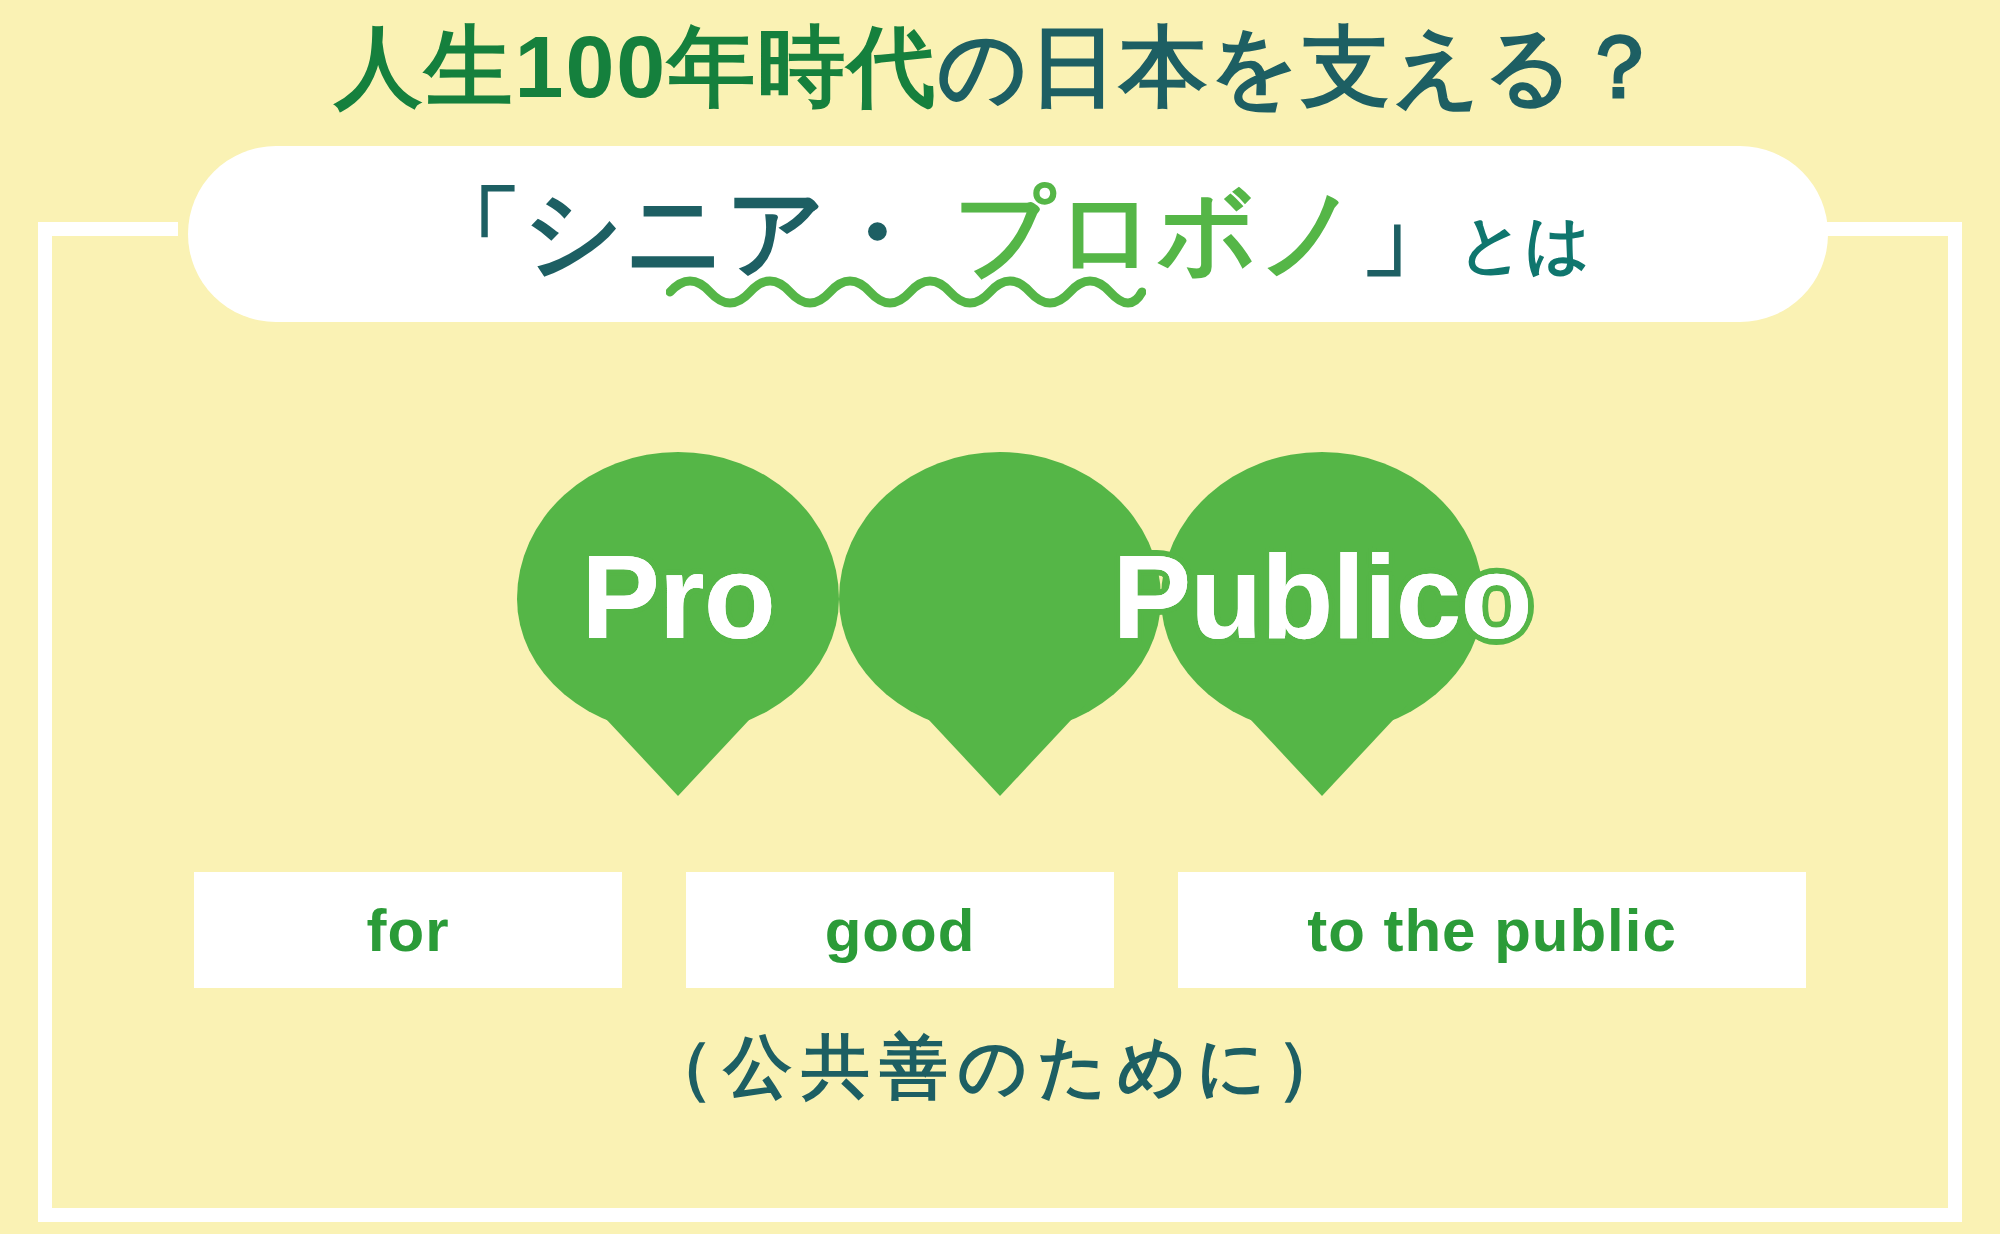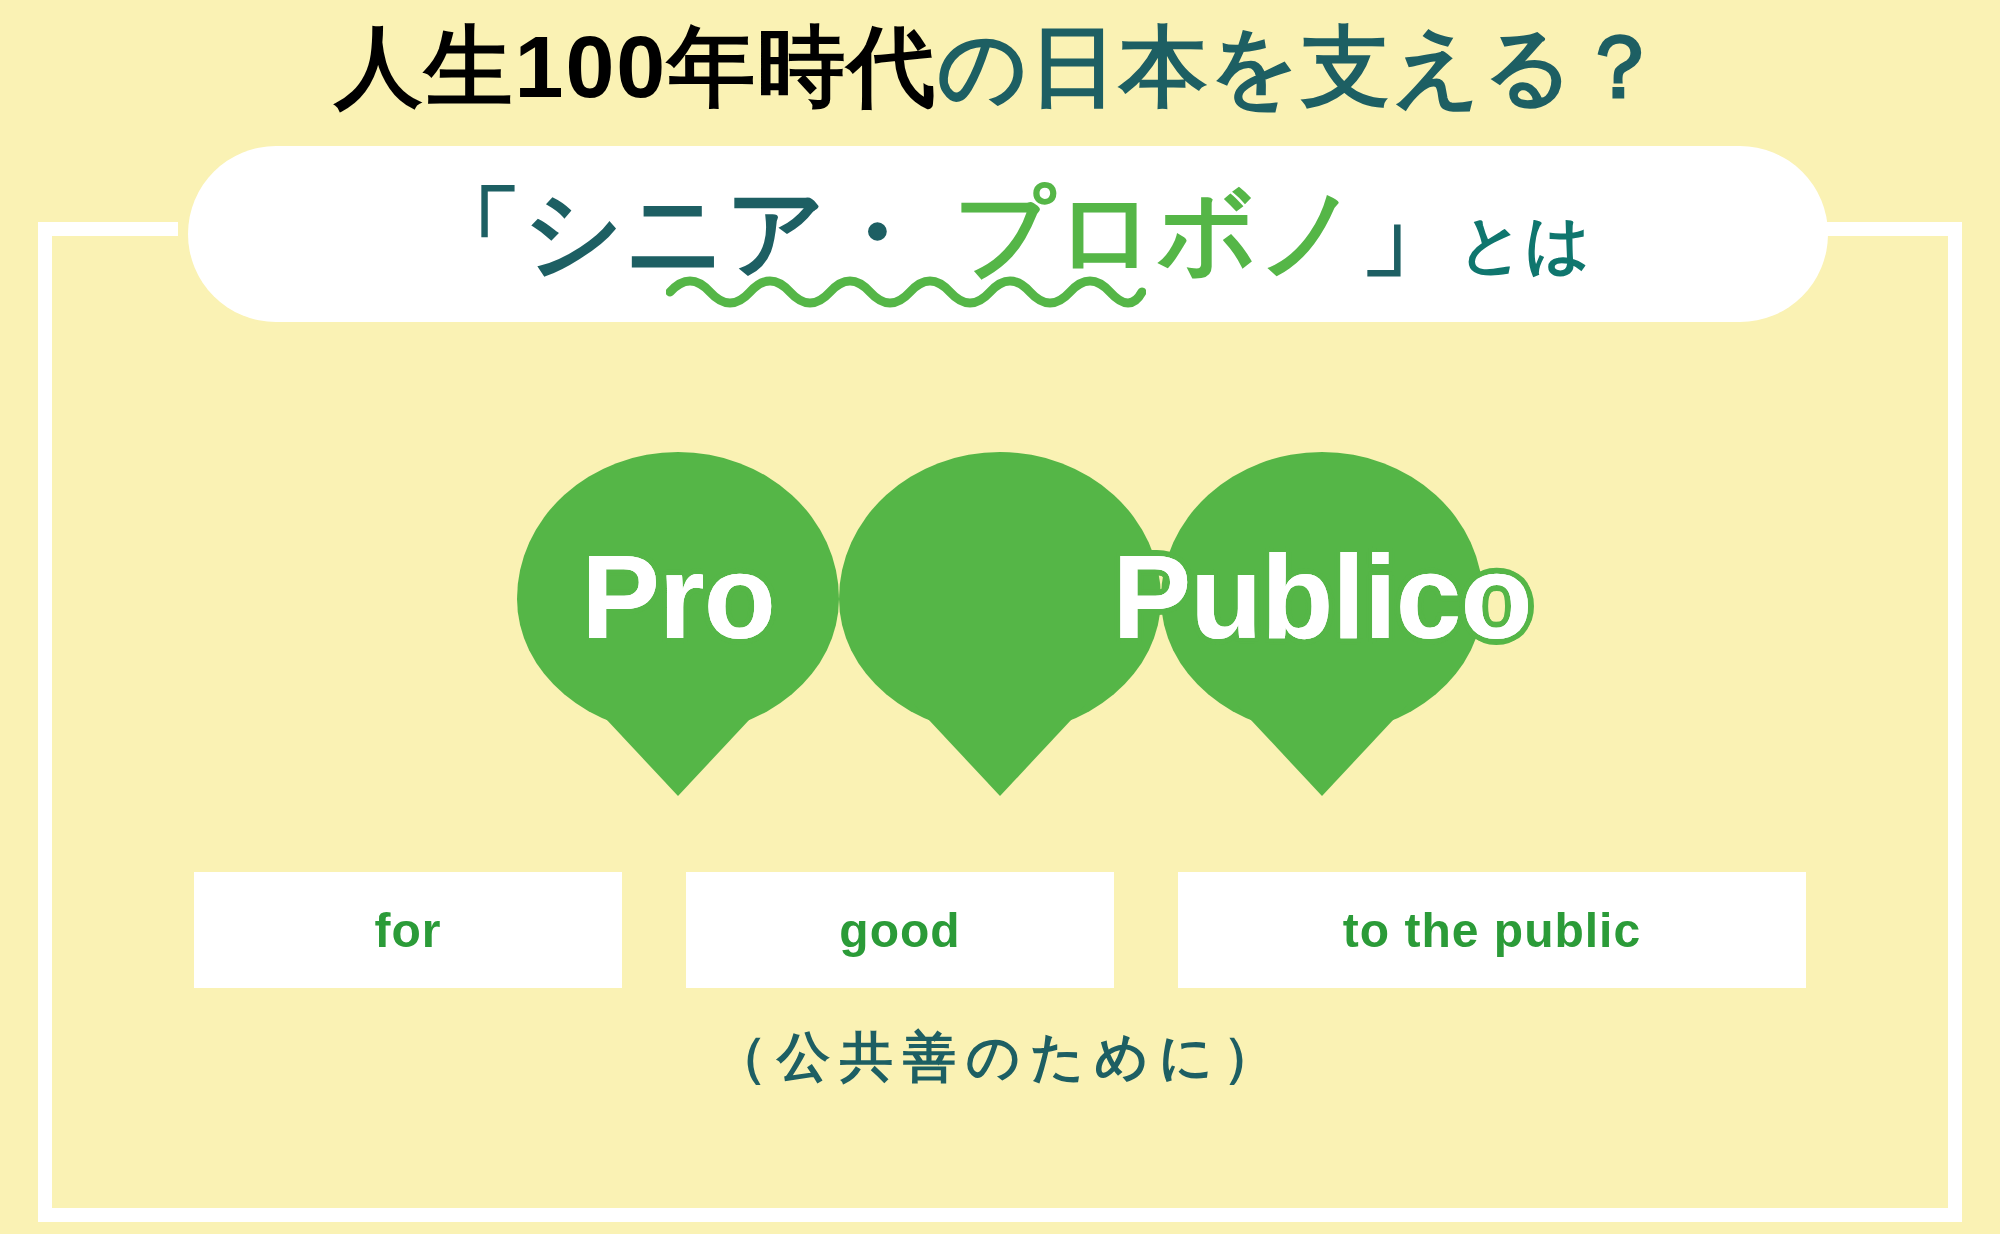--- a/index.html
+++ b/index.html
@@ -46,21 +46,21 @@
     position:absolute;
     left:0; right:0;
     top:18px;
     text-align:center;
     font-size:88px;
     font-weight:700;
     letter-spacing:2px;
     white-space:nowrap;
     line-height:1.12;
   }
-  .hl-red  { color:#000000; }
+  .hl-red  { color:#15803d; }
   .hl-teal { color:#1d5f63; }
 
   
   #banner {
     position:absolute;
     left:188px;
     top:146px;
     width:1640px;
     height:176px;
     background:#ffffff;
@@ -160,37 +160,37 @@
     align-items:flex-start;
     gap:64px;
   }
   .cap-box {
     background:#ffffff;
     height:116px;
     display:flex;
     align-items:center;
     justify-content:center;
     color:#2b9b38;
-    font-size:48px;
+    font-size:60px;
     font-weight:700;
     letter-spacing:1px;
     white-space:nowrap;
   }
   .cap-1 { width:428px; }
   .cap-2 { width:428px;text-align:center; }
   .cap-3 { width:628px; }
 
   
   #jp-caption {
     position:absolute;
     left:0; right:0;
     top:1022px;
     text-align:center;
     color:#1d5f63;
-    font-size:53px;
+    font-size:68px;
     font-weight:700;
     letter-spacing:10px;
     white-space:nowrap;
   }
 </style>
 </head>
 <body>
 
 <div id="stage">
 

